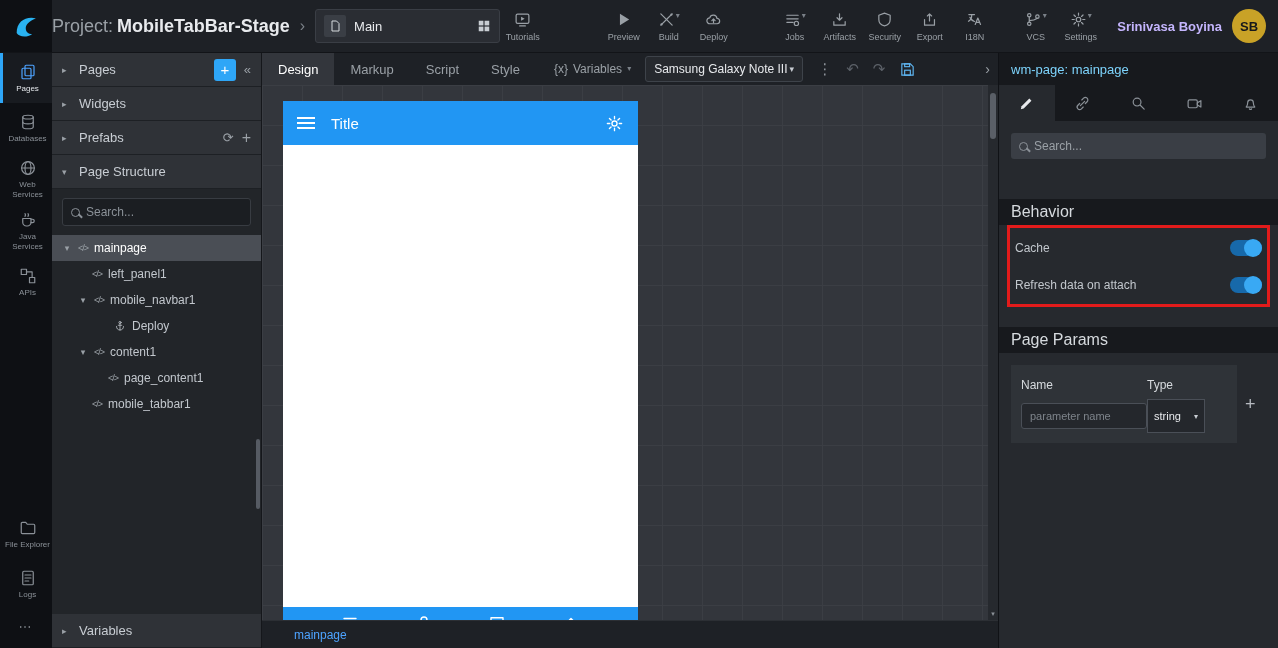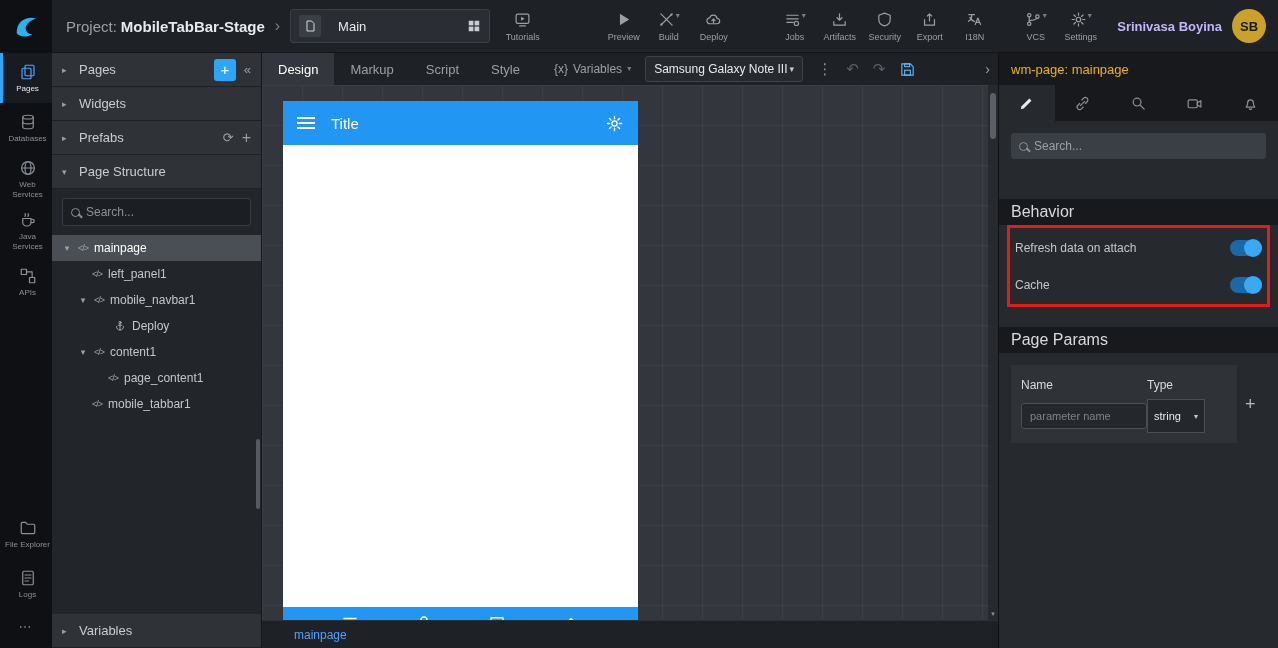--- a/index.html
+++ b/index.html
@@ -4,24 +4,24 @@
 <style>
   * { box-sizing: border-box; margin: 0; padding: 0; }
   html,body { width:1278px; height:648px; }
   body { font-family:"Liberation Sans",sans-serif; background:#26292e; overflow:hidden; }
   svg { display:block; }
   .app { width:1278px; height:648px; display:flex; flex-direction:column; position:relative; }
 
   
   .topbar { flex:0 0 52px; background:#1e2126; display:flex; align-items:center; border-bottom:1px solid #121418; }
   .logo { width:52px; height:52px; background:#0e1014; display:flex; align-items:center; justify-content:center; flex:none; }
-  .proj { margin-left:14px; font-size:15px; color:#9aa0a6; white-space:nowrap; }
+  .proj { font-size:18px; color:#9aa0a6; white-space:nowrap; }
   .proj b { color:#e8eaed; font-weight:bold; margin-left:4px; }
   .chevsep { color:#7a8087; margin:0 10px; font-size:16px; }
-  .pagesel { width:200px; height:34px; background:#2a2d33; border:1px solid #3a3e45; border-radius:3px; display:flex; align-items:center; padding:0 8px; gap:17px; }
+  .pagesel { width:200px; height:34px; background:#2a2d33; border:1px solid #3a3e45; border-radius:3px; display:flex; align-items:center; padding:0 8px; gap:8px; }
   .fileicon { width:22px; height:22px; background:#3a3e45; border-radius:2px; display:flex; align-items:center; justify-content:center; color:#d6dade; }
   .pagesel .lbl { color:#e8eaed; font-size:13px; }
   .gridicon { margin-left:auto; color:#c8cdd3; }
   .actions { display:flex; margin-left:auto; align-items:center; }
   .action { width:45px; display:flex; flex-direction:column; align-items:center; gap:3px; color:#9aa0a6; font-size:9px; cursor:pointer; white-space:nowrap; }
   .action .icow { display:flex; align-items:flex-start; gap:1px; height:18px; }
   .action svg { width:17px; height:17px; stroke:currentColor; fill:none; stroke-width:1.7; stroke-linecap:round; stroke-linejoin:round; }
   .acaret { font-size:8px; color:#7a8087; line-height:10px; }
   .sp60{width:56px;} .sp40{width:36px;} .sp20{width:16px;}
   .userwrap { display:flex; align-items:center; gap:10px; margin:0 12px 0 14px; }
@@ -90,21 +90,21 @@
   .ptabbar { position:absolute; left:0; top:506px; width:100%; height:46px; background:#2196f3; display:flex; justify-content:space-around; align-items:flex-start; padding:7px 30px 0; }
   .ptabbar svg { width:18px; height:18px; stroke:#fff; fill:none; stroke-width:1.8; stroke-linecap:round; stroke-linejoin:round; }
   .vscroll { position:absolute; right:0; top:0; bottom:0; width:10px; background:#26292e; }
   .vthumb { position:absolute; top:8px; left:2px; width:6px; height:46px; background:#5a5f67; border-radius:3px; cursor:pointer; }
   .vdown { position:absolute; bottom:2px; left:0; width:10px; text-align:center; color:#8b9198; font-size:7px; cursor:pointer; }
   .bottombar { flex:none; height:28px; background:#1e2126; border-top:1px solid #2c2f34; display:flex; align-items:center; padding-left:32px; }
   .btab { color:#4da3ff; font-size:12px; cursor:pointer; }
 
   
   .props { width:280px; background:#26292e; display:flex; flex-direction:column; border-left:1px solid #101216; flex:none; }
-  .prophead { flex:none; height:32px; background:#17191d; display:flex; align-items:center; padding:0 12px; color:#eab308; font-size:13px; }
+  .prophead { flex:none; height:32px; background:#17191d; display:flex; align-items:center; padding:0 12px; color:#7dd3fc; font-size:13px; }
   .ptabs { flex:none; height:36px; background:#17191d; display:flex; }
   .ptab { width:56px; display:flex; align-items:center; justify-content:center; color:#8b9198; cursor:pointer; }
   .ptab svg { width:17px; height:17px; stroke:currentColor; fill:none; stroke-width:1.7; stroke-linecap:round; stroke-linejoin:round; }
   .ptab.active { background:#26292e; color:#e8eaed; }
   .psearchwrap { padding:12px; }
   .psearch { height:26px; background:#3a3e45; border-radius:3px; display:flex; align-items:center; padding:0 8px; gap:6px; }
   .psearch input { background:transparent; border:none; outline:none; color:#c2c7cd; font-size:12px; width:100%; font-family:inherit; }
   .psearch input::placeholder { color:#9aa0a6; }
   .sechead { flex:none; height:26px; background:#17191d; color:#d6dade; font-size:16px; display:flex; align-items:center; padding:0 12px; }
   .behavior { position:relative; padding:4px 0 8px; }
@@ -523,25 +523,25 @@
       <div class="psearchwrap">
         <div class="psearch">
           <span class="mag"></span>
           <input placeholder="Search..." style="">
         </div>
       </div>
 
       <div class="sechead mt28">Behavior</div>
       <div class="behavior">
         <div class="brow">
+          <span>Cache</span>
+          <span class="toggle"></span>
+        </div>
+        <div class="brow">
           <span>Refresh data on attach</span>
-          <span class="toggle"></span>
-        </div>
-        <div class="brow">
-          <span>Cache</span>
           <span class="toggle"></span>
         </div>
         <div class="redbox"></div>
       </div>
 
       <div class="sechead mt8">Page Params</div>
       <div class="ptablewrap">
         <div class="ptable">
           <div class="prow">
             <span class="pcolh c1">Name</span>

